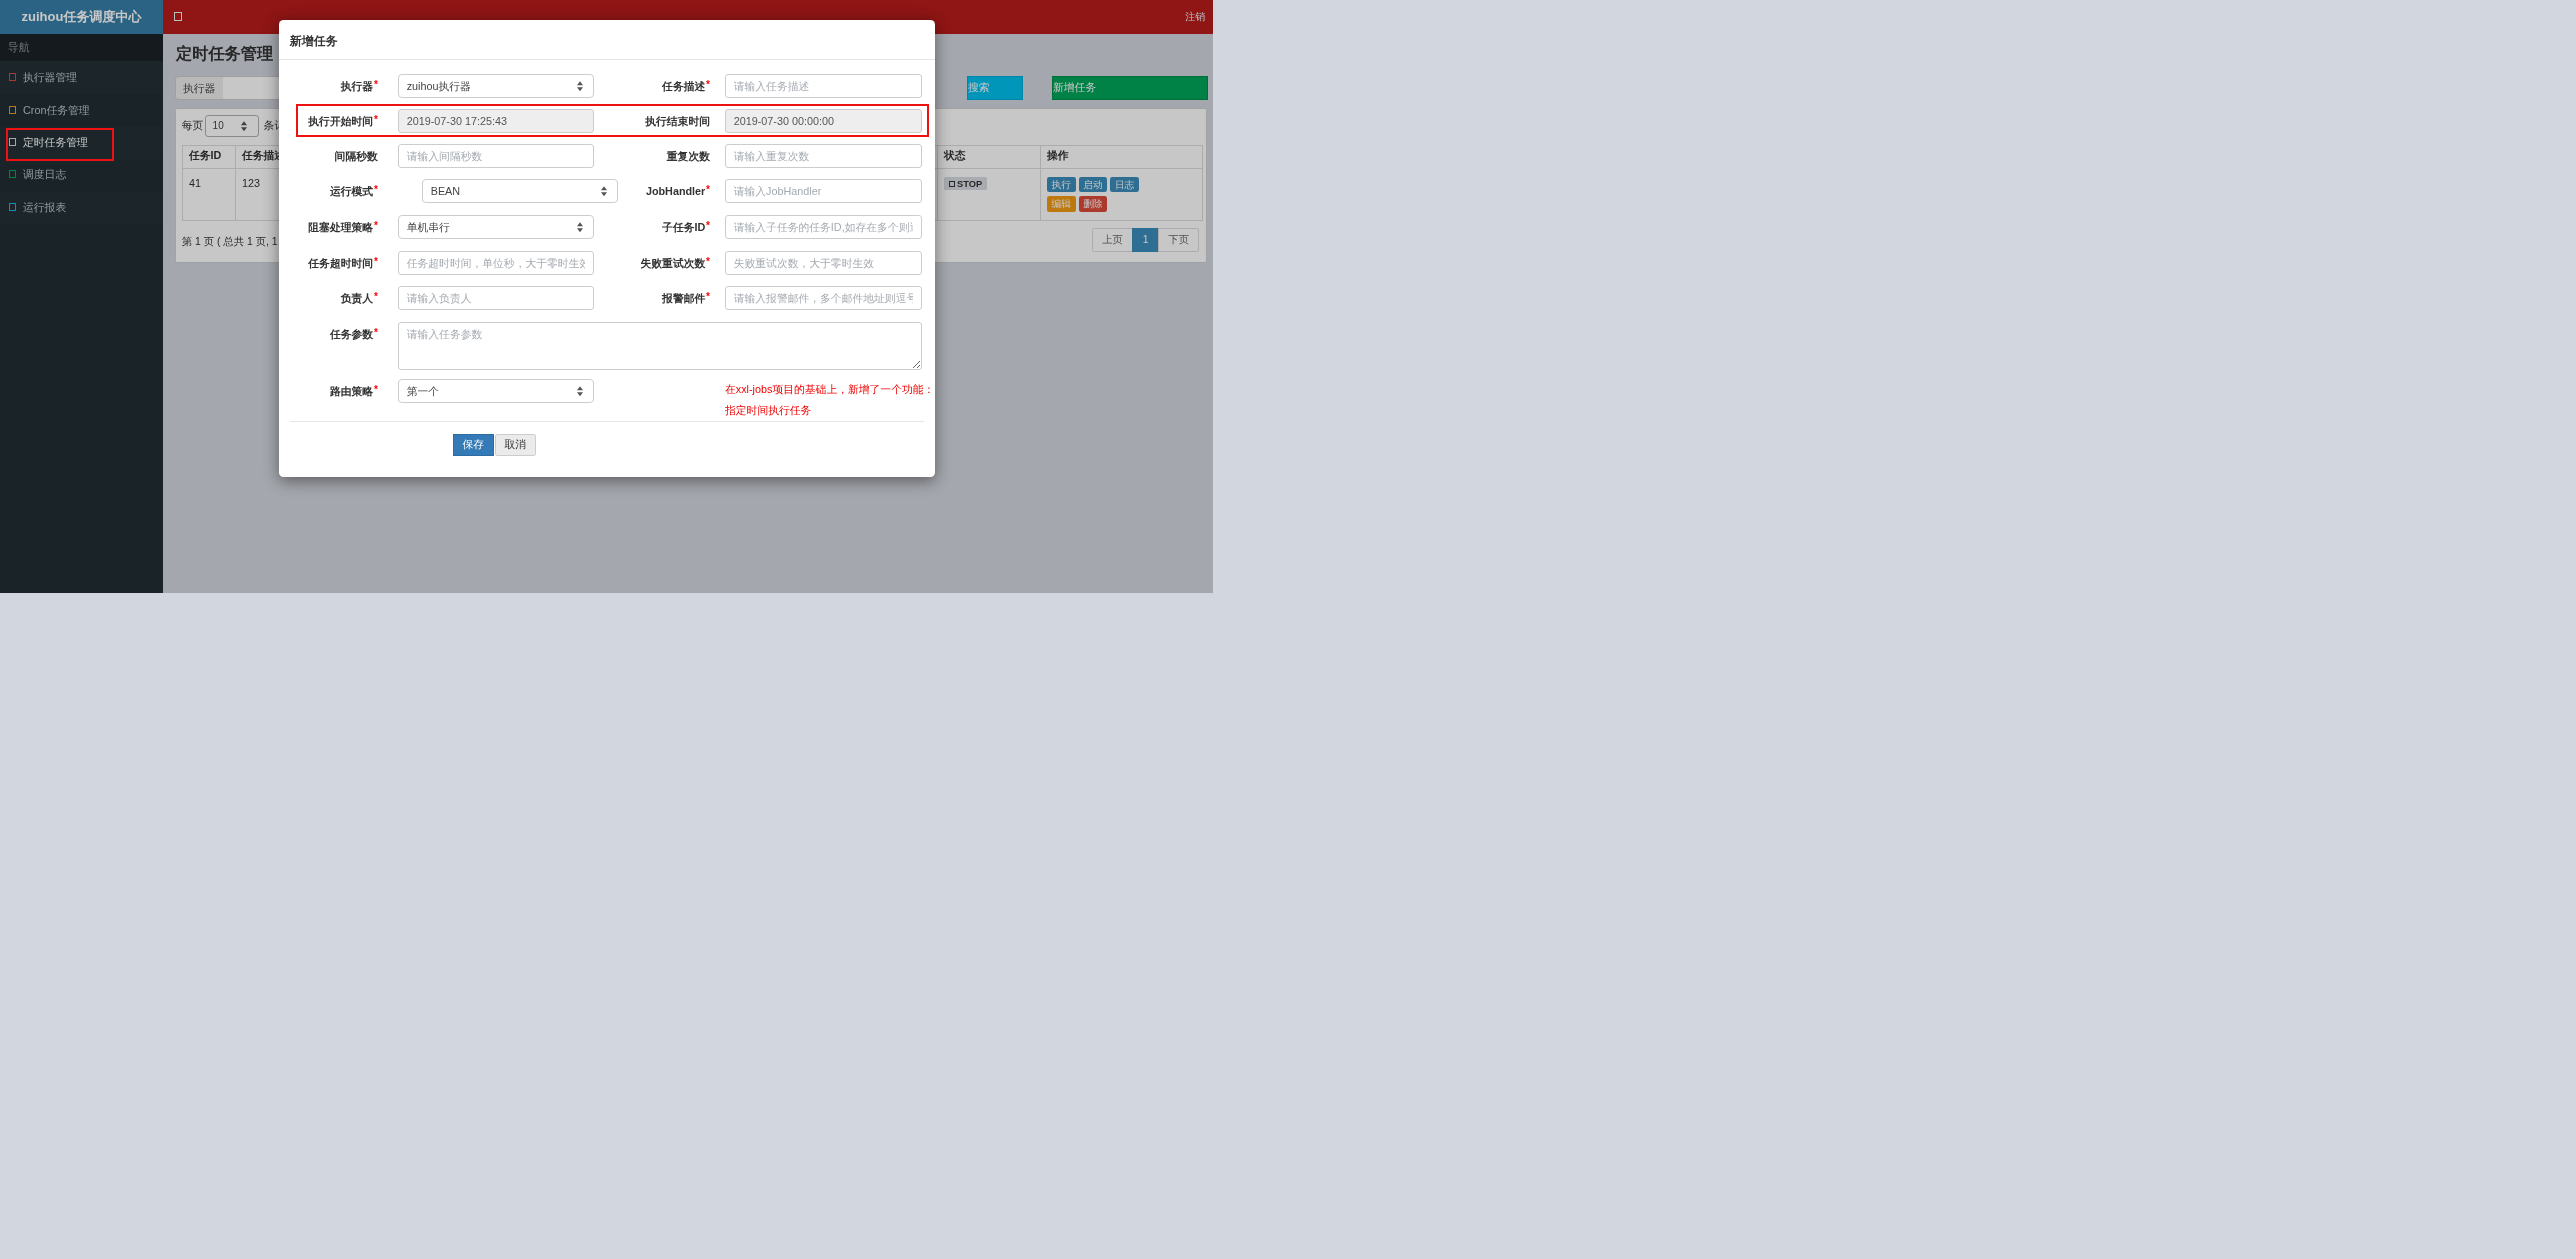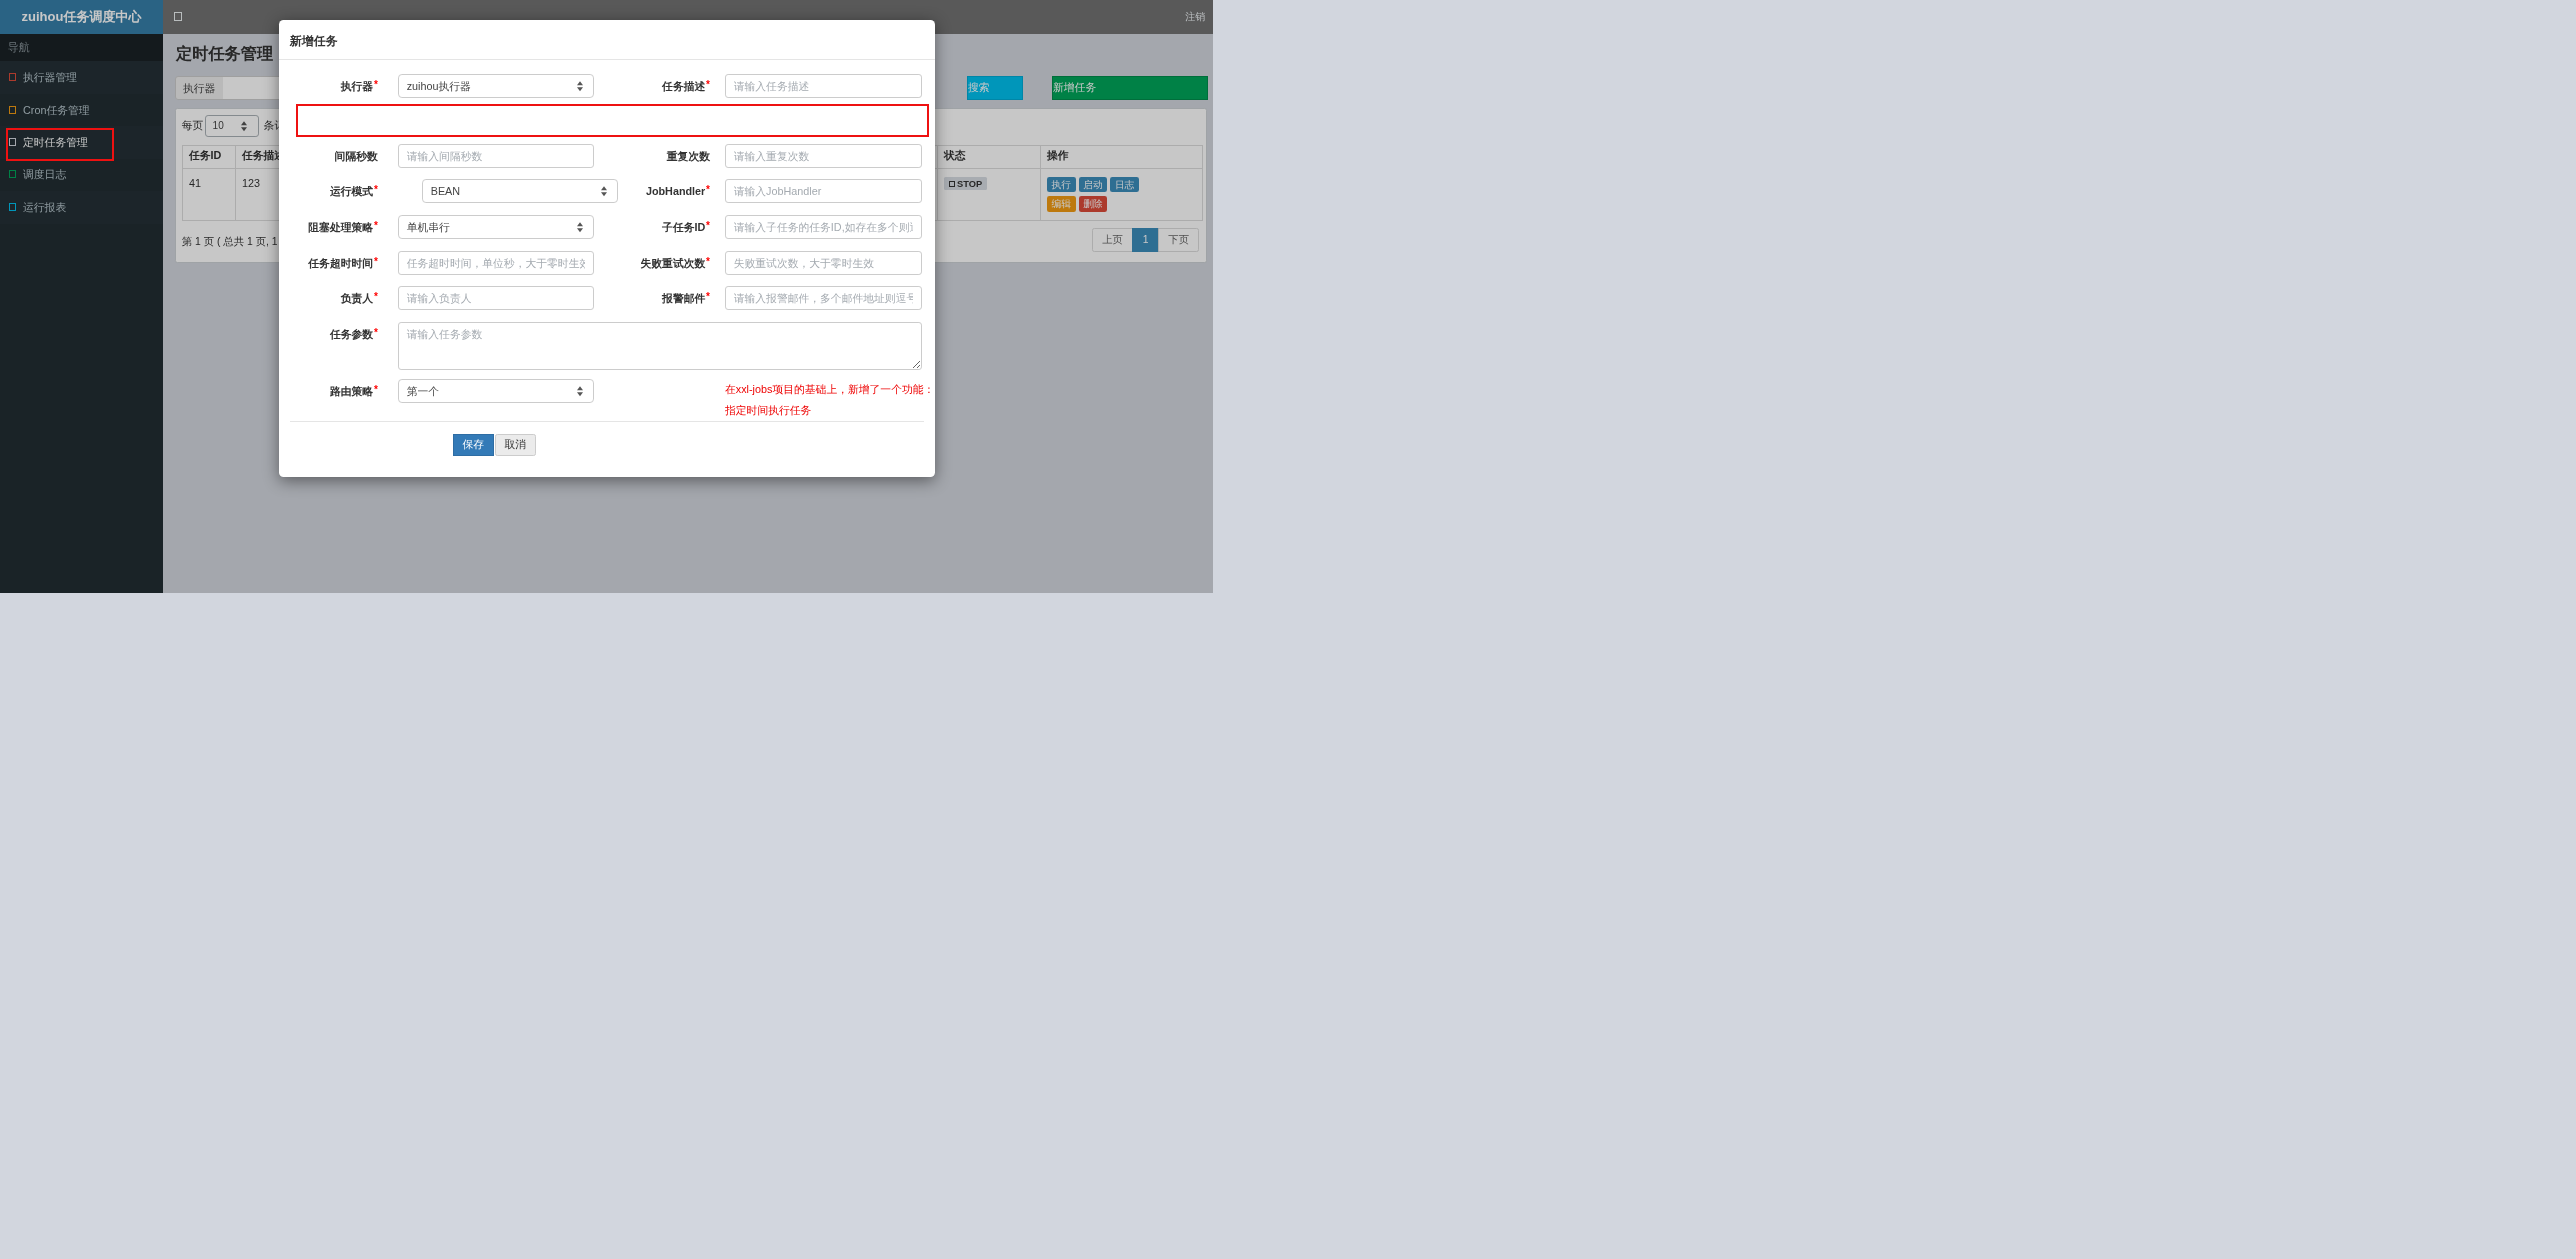--- a/index.html
+++ b/index.html
@@ -1,21 +1,21 @@
 <!DOCTYPE html>
 <html style="font-size:12.4px"><head>
 <meta charset="utf-8">
 <style>
   * { box-sizing: border-box; margin: 0; padding: 0; }
   html,body { width:1213px; height:593px; overflow:hidden; }
   body { font-family:"Liberation Sans","DejaVu Sans",sans-serif; background:#d2d6de; position:relative; }
   .abs { position:absolute; }
 
   
-  #navbar { left:0; top:0; width:1213px; height:34px; background:#737373; z-index:1; }
+  #navbar { left:0; top:0; width:1213px; height:34px; background:#b91c1c; z-index:1; }
   #logo { left:0; top:0; width:163px; height:34px; background:#367fa9; color:#fff;
           font-size:13px; font-weight:bold; line-height:34px; text-align:center; }
   #sidebar-toggle { left:169px; top:0; width:18.6px; height:34px; cursor:pointer; }
   #sidebar-toggle .sq { position:absolute; left:4.6px; top:12.4px; width:8.5px; height:8.5px; border:1.5px solid #eef2f4; }
   #logout { right:7.7px; top:0; height:34px; line-height:34px; color:#eef2f5; font-size:10px; cursor:pointer; }
 
   
   #sidebar { left:0; top:34px; width:163px; height:559px; background:#222d32; z-index:1; }
   #nav-header { left:0; top:0; width:163px; height:27px; background:#1a2226; color:#8a959b;
                 font-size:11px; line-height:27px; padding-left:7.7px; }
@@ -217,20 +217,26 @@
       <span class="sel-val">zuihou执行器</span>
       <span class="arrows">
           <i class="a-up"></i>
           <i class="a-down"></i>
         </span>
     </div>
     <div class="lbl c2"><span>任务描述</span><span class="req">*</span></div>
     <input class="fld f2" type="text" placeholder="请输入任务描述" style="">
   </div>
 
+  <div class="frow" style="top:89px;">
+    <div class="lbl c1"><span>执行开始时间</span><span class="req">*</span></div>
+    <input class="fld f1 ro" type="text" readonly="" value="2019-07-30 17:25:43" style="">
+    <div class="lbl c2"><span>执行结束时间</span></div>
+    <input class="fld f2 ro" type="text" readonly="" value="2019-07-30 00:00:00" style="">
+  </div>
 
   <div class="frow" style="top:124px;">
     <div class="lbl c1"><span>间隔秒数</span></div>
     <input class="fld f1" type="text" placeholder="请输入间隔秒数" style="">
     <div class="lbl c2"><span>重复次数</span></div>
     <input class="fld f2" type="text" placeholder="请输入重复次数" style="">
   </div>
 
   <div class="frow" style="top:159px;">
     <div class="lbl c1"><span>运行模式</span><span class="req">*</span></div>

